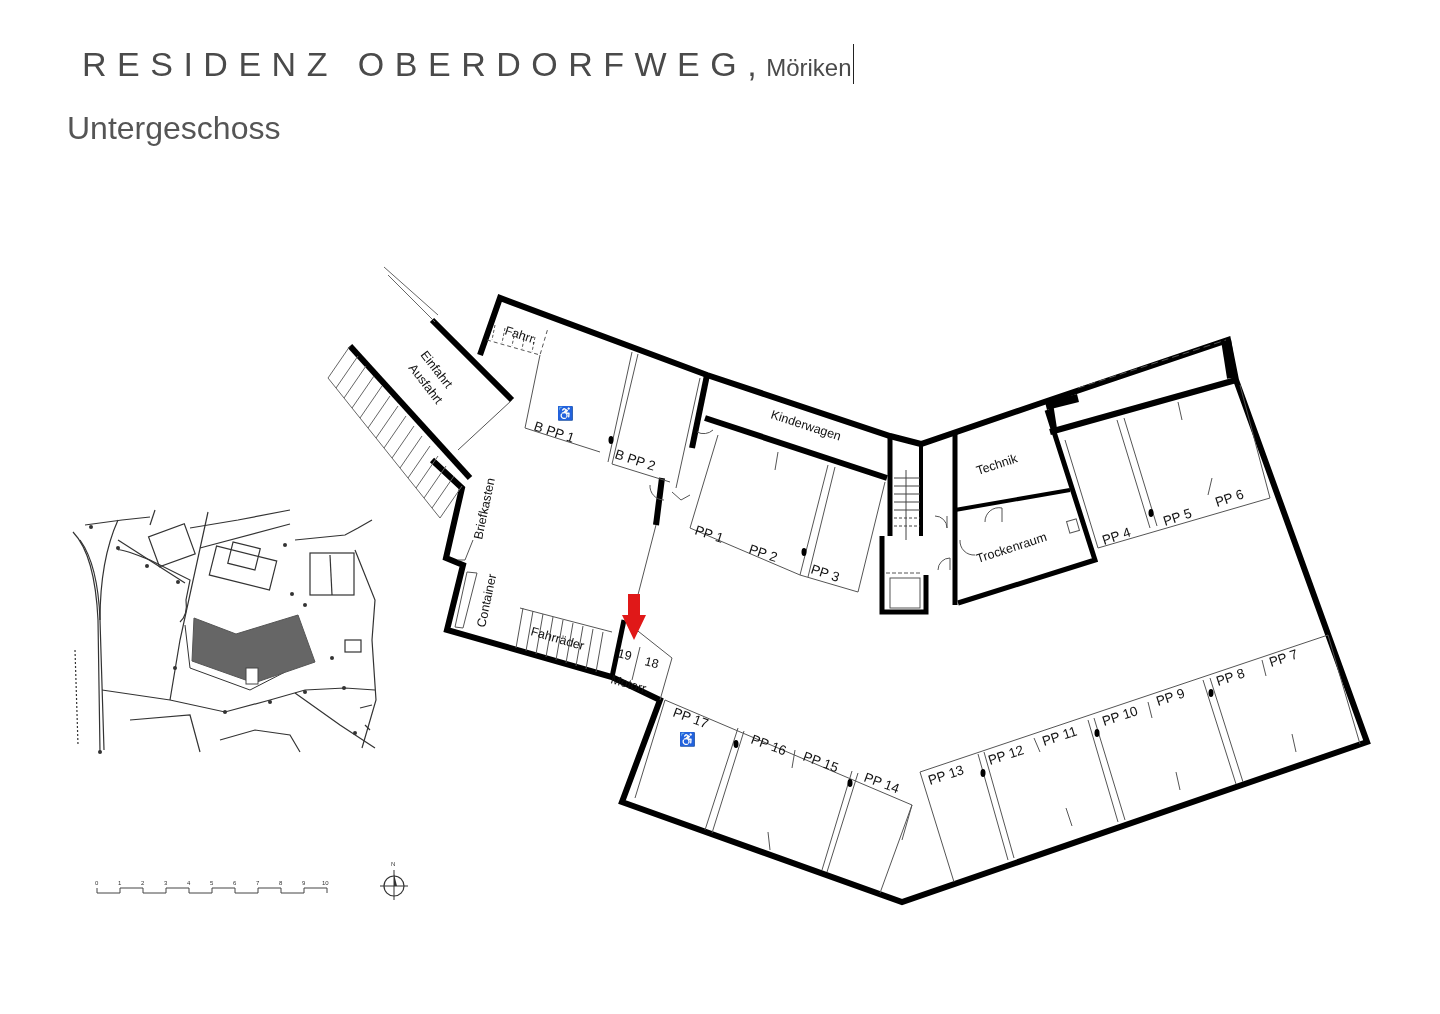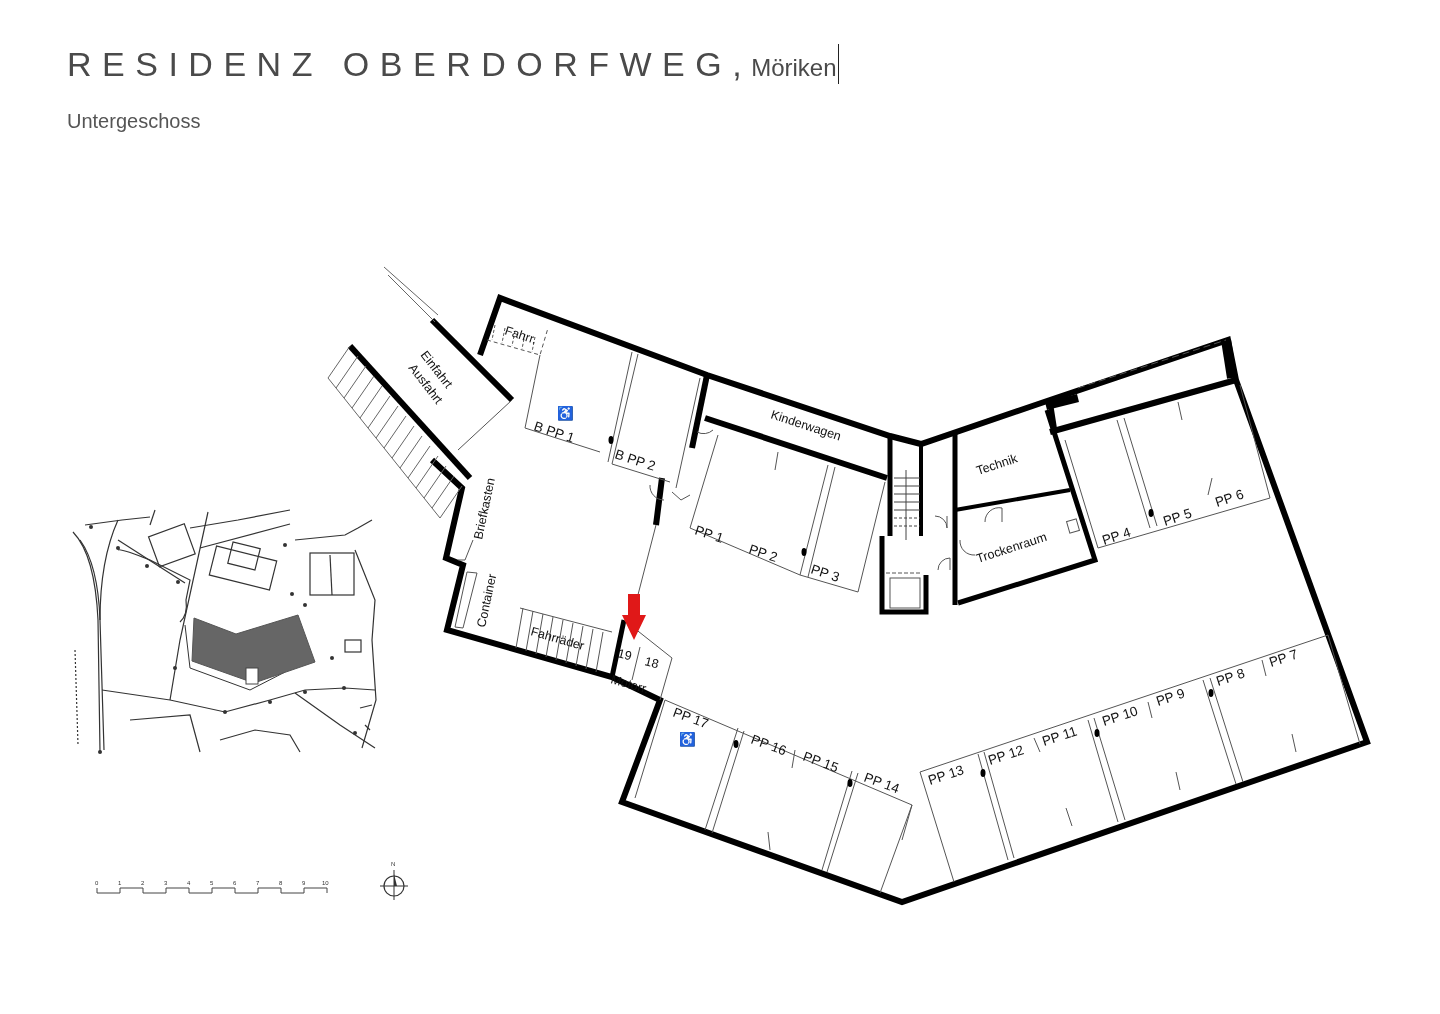--- a/index.html
+++ b/index.html
@@ -1,21 +1,21 @@
 <!DOCTYPE html>
 <html><head>
 <meta charset="utf-8">
 <style>
   html, body { margin:0; padding:0; background:#ffffff; }
   body { width:1440px; height:1014px; position:relative; overflow:hidden; font-family:"Liberation Sans", sans-serif; }
   .title { position:absolute; left:67px; top:44px; font-size:34px; color:#4a4a4a; white-space:nowrap; }
-  .title .spaced { letter-spacing:10.5px; }
+  .title .spaced { letter-spacing:10.5px;margin-left:15px; }
   .title .place { letter-spacing:0; font-size:24px; }
   .caret { display:inline-block; width:1.5px; height:40px; background:#222; vertical-align:-8px; margin-left:1px; }
-  .subtitle { position:absolute; left:67px; top:110px; font-size:20px; color:#555; }
+  .subtitle { position:absolute; left:67px; top:110px; font-size:32px; color:#555; }
   svg { position:absolute; left:0; top:0; }
   .lbl { font-family:"Liberation Sans", sans-serif; font-size:13.5px; fill:#111; }
   .lbl-s { font-family:"Liberation Sans", sans-serif; font-size:12.5px; fill:#111; }
   .tick { font-family:"Liberation Sans", sans-serif; font-size:6px; fill:#333; }
 </style>
 </head>
 <body>
 
 <div class="title"><span class="spaced">RESIDENZ OBERDORFWEG</span><span>,</span> <span class="place">Möriken</span><span class="caret"></span></div>
 <div class="subtitle">Untergeschoss</div>

